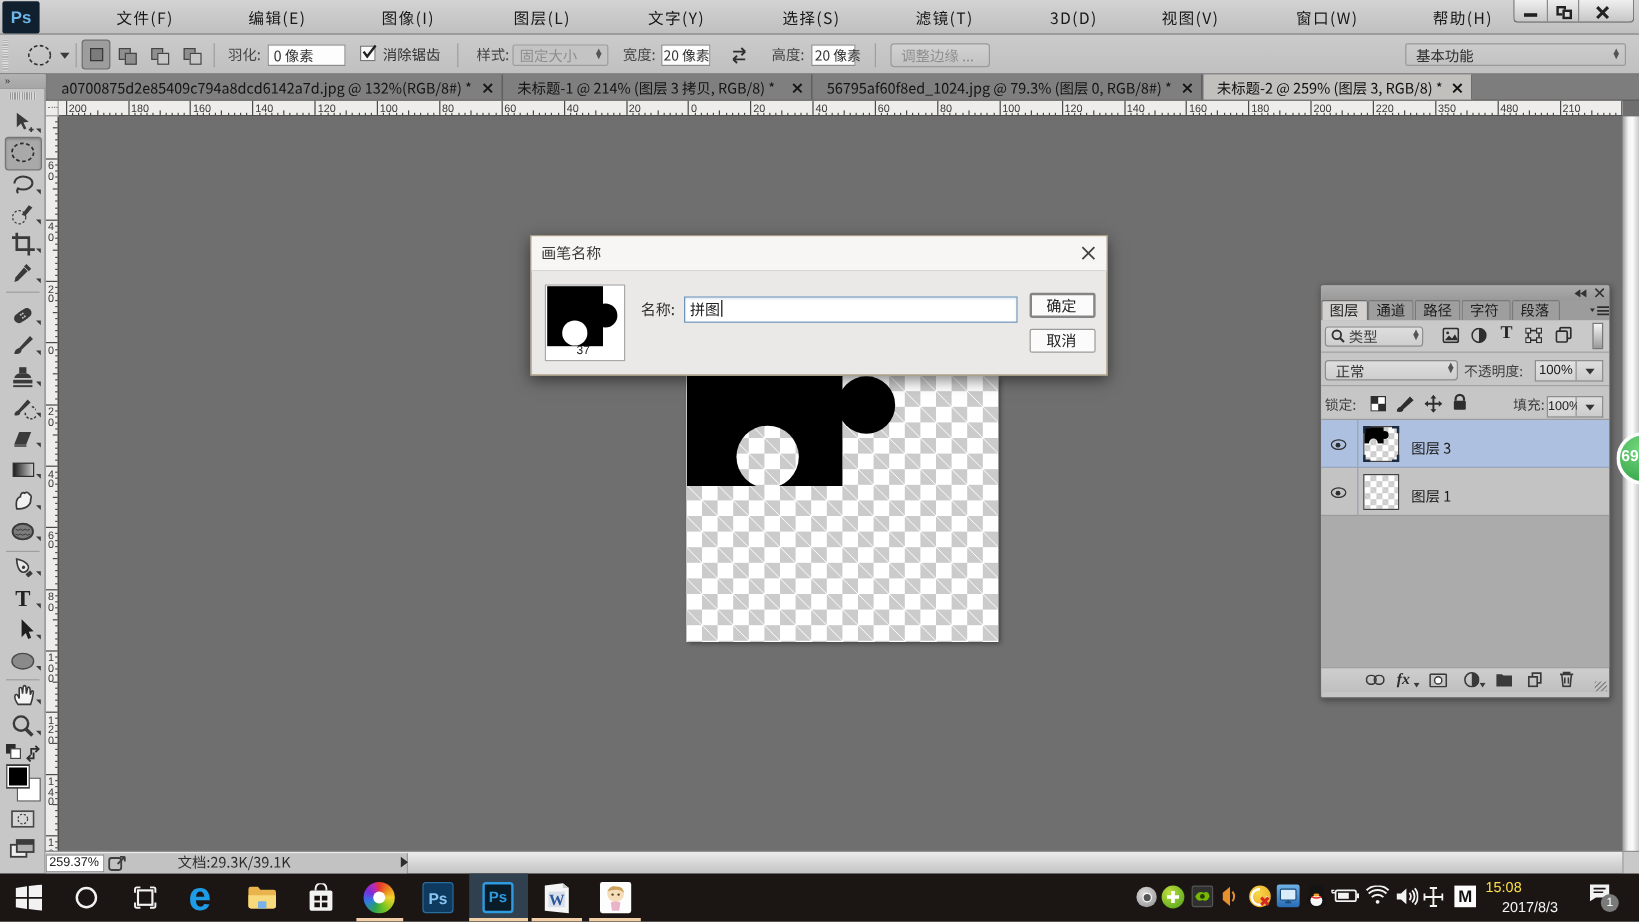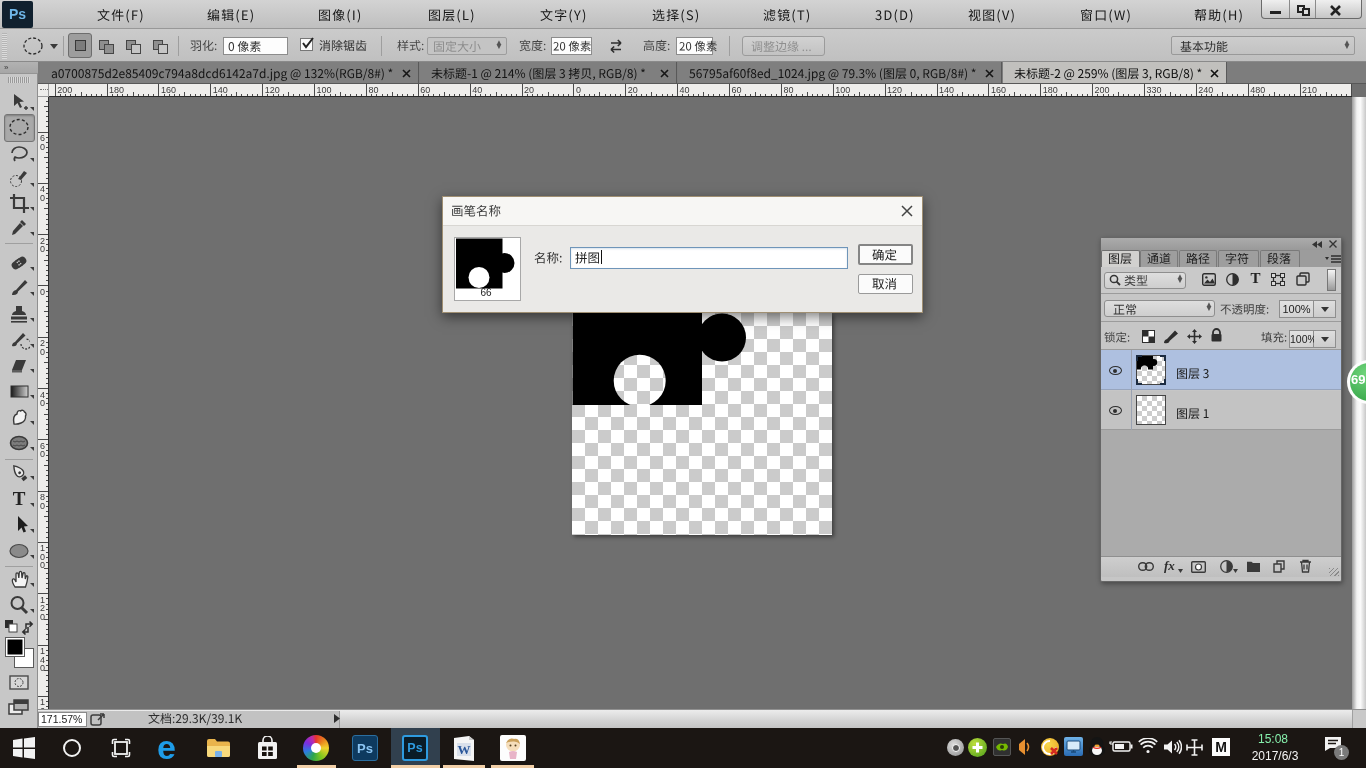--- a/index.html
+++ b/index.html
@@ -839,22 +839,22 @@
     <div class="rnum" style="left:578.8px;top:0.5px">20</div>
     <div class="rnum" style="left:630.6px;top:0.5px">40</div>
     <div class="rnum" style="left:682.5px;top:0.5px">60</div>
     <div class="rnum" style="left:734.4px;top:0.5px">80</div>
     <div class="rnum" style="left:786.2px;top:0.5px">100</div>
     <div class="rnum" style="left:838.1px;top:0.5px">120</div>
     <div class="rnum" style="left:890.0px;top:0.5px">140</div>
     <div class="rnum" style="left:941.9px;top:0.5px">160</div>
     <div class="rnum" style="left:993.7px;top:0.5px">180</div>
     <div class="rnum" style="left:1045.6px;top:0.5px">200</div>
-    <div class="rnum" style="left:1097.5px;top:0.5px">330</div>
-    <div class="rnum" style="left:1149.3px;top:0.5px">240</div>
+    <div class="rnum" style="left:1097.5px;top:0.5px">220</div>
+    <div class="rnum" style="left:1149.3px;top:0.5px">350</div>
     <div class="rnum" style="left:1201.2px;top:0.5px">480</div>
     <div class="rnum" style="left:1253.1px;top:0.5px">210</div>
   </div>
 <div class="abs" id="vruler">
     <div class="vtick" style="top:3.7px;left:8px;width:3px"></div>
     <div class="vtick" style="top:8.8px;left:6px;width:5px"></div>
     <div class="vtick" style="top:14.0px;left:8px;width:3px"></div>
     <div class="vtick" style="top:19.1px;left:8px;width:3px"></div>
     <div class="vtick" style="top:24.2px;left:8px;width:3px"></div>
     <div class="vtick" style="top:29.4px;left:8px;width:3px"></div>
@@ -1123,21 +1123,21 @@
         <circle cx="67.7" cy="67.7" r="26" fill="#000"></circle>
       </mask>
     </defs>
 <g mask="url(#holem)">
       <rect x="0.5" y="0" width="129.5" height="92" fill="#000"></rect>
       <circle cx="150" cy="24.5" r="24" fill="#000"></circle>
     </g>
   </svg>
 <div class="abs" id="statusbar">
     <div id="statseg"></div>
-    <div id="zoombox">171.57%</div>
+    <div id="zoombox">259.37%</div>
   </div>
 <svg class="abs" style="left:90px;top:712px" width="17" height="14">
     <rect x="1" y="3" width="10" height="10" rx="2" fill="none" stroke="#3e3e3e" stroke-width="1.5"></rect>
     <path d="M8 8 L14 2 M14 2 h-4 M14 2 v4" stroke="#3e3e3e" stroke-width="1.5" fill="none"></path>
   </svg>
 <svg class="tx " style="left:148.0px;top:711.0px;width:96.2px;height:15.6px" viewBox="0 0 96.2 15.6">
     <g fill="#2d2d2d" transform="translate(0,12.00) scale(0.01200,-0.01200)">
       <use href="#g0" xlink:href="#g0" x="0"></use>
       <use href="#g90" xlink:href="#g90" x="1000"></use>
       <use href="#g33" xlink:href="#g33" x="2000"></use>
@@ -1462,22 +1462,22 @@
     <path d="M5.2 9.6 a7 7 0 0 1 9.6 0 M2.6 6.6 a10.8 10.8 0 0 1 14.8 0 M0.8 3.8 a13.5 13.5 0 0 1 18.4 0" stroke="#f2f2f2" stroke-width="1.7" fill="none"></path>
   </svg>
 <svg class="abs" style="left:1163px;top:739px" width="19" height="16">
     <path d="M1 5.5 H4.5 L9 1.5 V14.5 L4.5 10.5 H1 Z" fill="#f2f2f2"></path>
     <path d="M11.5 5 a4.2 4.2 0 0 1 0 6 M13.8 3 a7.3 7.3 0 0 1 0 10 M16 1.2 a10.5 10.5 0 0 1 0 13.6" stroke="#f2f2f2" stroke-width="1.5" fill="none"></path>
   </svg>
 <svg class="abs" style="left:1186px;top:739px" width="17" height="17">
     <path d="M8.5 1 V16 M1 8.5 H16 M5.5 1 h6 M5.5 16 h6 M1 5.5 v6 M16 5.5 v6" stroke="#f2f2f2" stroke-width="1.6" fill="none"></path>
   </svg>
 <div class="abs" style="left:1212px;top:738px;width:18px;height:18px;background:#fdfdfd;color:#111;font-size:14px;font-weight:bold;text-align:center;line-height:18px">M</div>
-<div class="abs" style="left:1238px;top:732px;width:70px;height:13px;color:#86efac;font-size:12px;text-align:center">15:08</div>
-<div class="abs" style="left:1238px;top:749px;width:74px;height:13px;color:#f5f5f5;font-size:12px;text-align:center">2017/6/3</div>
+<div class="abs" style="left:1238px;top:732px;width:70px;height:13px;color:#fde047;font-size:12px;">15:08</div>
+<div class="abs" style="left:1238px;top:749px;width:74px;height:13px;color:#f5f5f5;font-size:12px;text-align:center">2017/8/3</div>
 <svg class="abs" style="left:1324px;top:736px" width="18" height="16">
     <path d="M1 1 H17 V12 H6 L1 15 Z" fill="#f2f2f2"></path>
     <path d="M4 4.5 h10 M4 7.5 h8" stroke="#1b1613" stroke-width="1.3"></path>
   </svg>
 <div class="abs" style="left:1334px;top:745px;width:15px;height:15px;border-radius:50%;background:#7a7a7a;color:#fff;font-size:10px;text-align:center;line-height:15px">1</div>
 <div class="abs" id="dialog">
     <div id="dlgtitle"></div>
     <div id="dlgprev"></div>
     <div id="dlginput"></div>
     <div class="dlgbtn" style="top:47px;height:21px;border:2px solid #858585"></div>
@@ -1499,21 +1499,21 @@
       <mask id="pm">
         <rect width="66" height="62" fill="#fff"></rect>
         <circle cx="25" cy="40.5" r="10.5" fill="#000"></circle>
       </mask>
     </defs>
 <g mask="url(#pm)">
       <rect x="2" y="1.5" width="46.5" height="50" fill="#000"></rect>
       <circle cx="50.5" cy="26" r="10" fill="#000"></circle>
     </g>
   </svg>
-<div class="abs" style="left:476px;top:288px;width:20px;height:10px;font-size:10px;color:#222;text-align:center;line-height:10px">66</div>
+<div class="abs" style="left:476px;top:288px;width:20px;height:10px;font-size:10px;color:#222;text-align:center;line-height:10px">37</div>
 <svg class="tx " style="left:534.0px;top:249.5px;width:30.5px;height:16.2px" viewBox="0 0 30.5 16.2">
     <g fill="#333" transform="translate(0,12.50) scale(0.01250,-0.01250)">
       <use href="#g111" xlink:href="#g111" x="0"></use>
       <use href="#g112" xlink:href="#g112" x="1000"></use>
       <use href="#g33" xlink:href="#g33" x="2000"></use>
     </g>
   </svg>
 <svg class="tx " style="left:575.0px;top:250.0px;width:27.0px;height:16.2px" viewBox="0 0 27.0 16.2">
     <g fill="#222" transform="translate(0,12.50) scale(0.01250,-0.01250)">
       <use href="#g113" xlink:href="#g113" x="0"></use>

